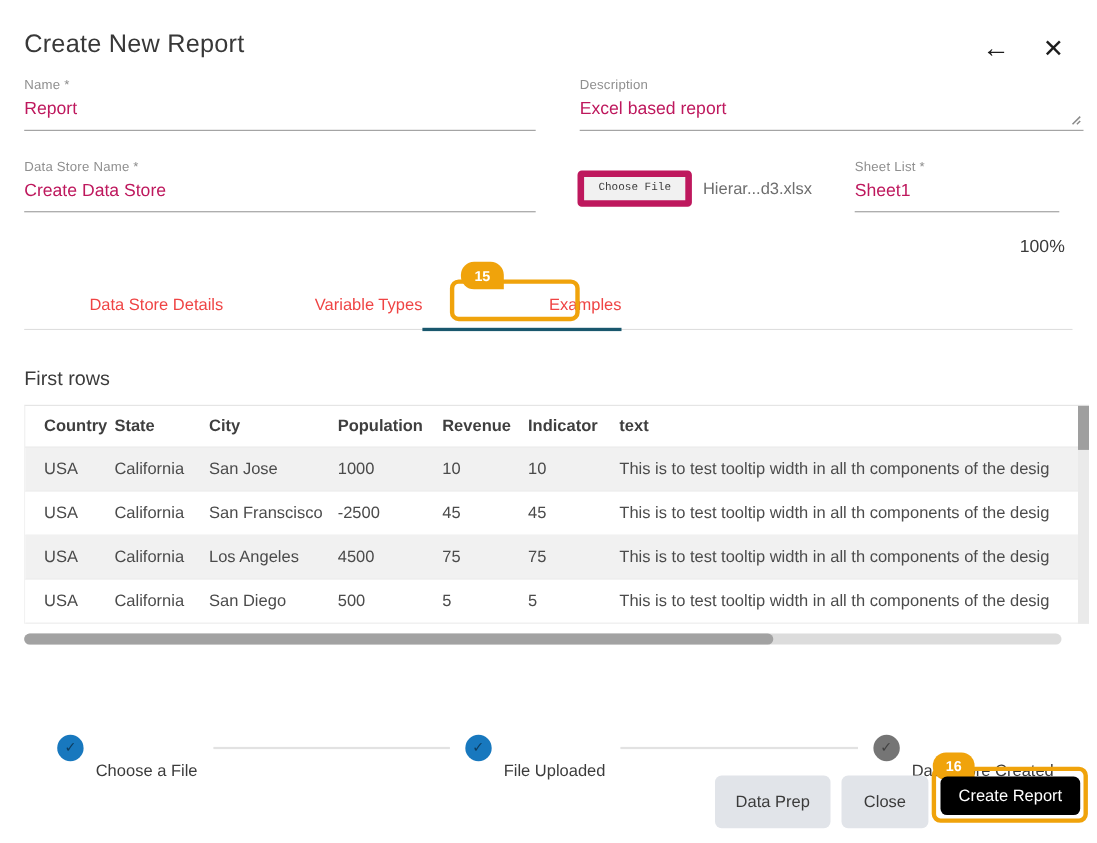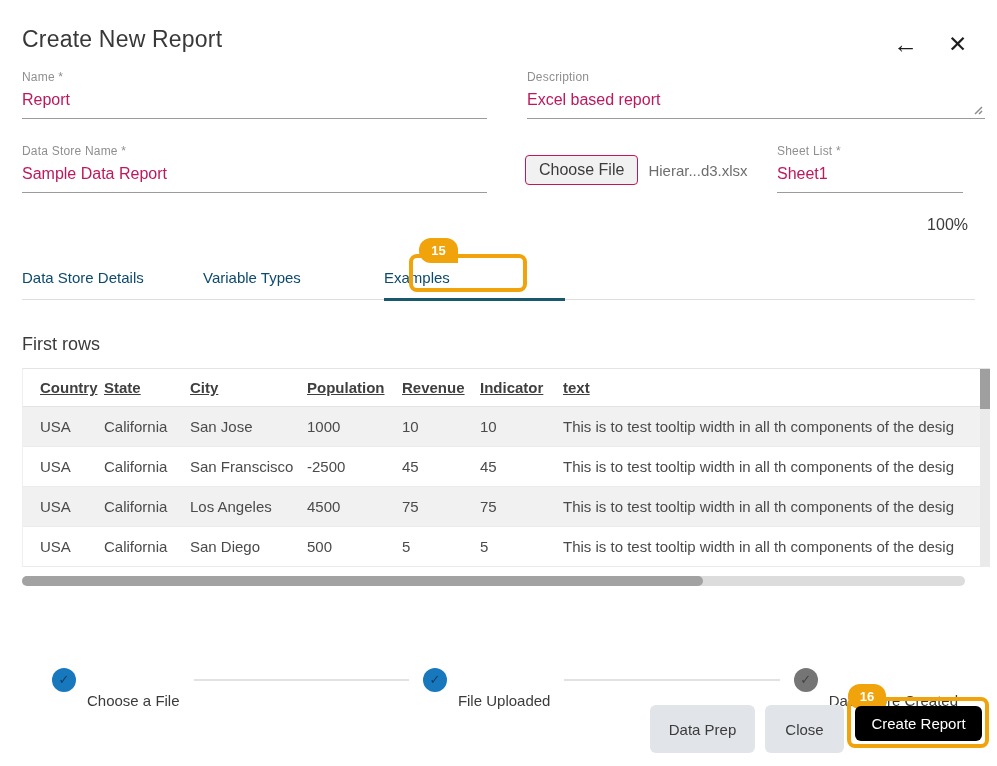--- a/index.html
+++ b/index.html
@@ -17,47 +17,47 @@
   .field .lbl { font-size:12px; color:#8f8f8f; margin-bottom:7px; letter-spacing:.2px; }
   .field .val { font-size:16px; color:#be185d; padding-bottom:9px; border-bottom:1px solid #9b9b9b; white-space:nowrap; }
   .f-name { left:22px; top:70px; width:465px; }
   .f-desc { left:527px; top:70px; width:458px; }
   .f-desc .val { position:relative; }
   .resize-handle { position:absolute; right:2px; bottom:6px; width:12px; height:12px; }
   .f-store { left:22px; top:144px; width:465px; }
   .f-sheet { left:777px; top:144px; width:186px; }
 
   .file-row { position:absolute; left:525px; top:155px; display:flex; align-items:center; gap:10px; }
-  .choose-file { font-size:16px; color:#3b3b3b; background:#f1f1f1; border:1px solid #be185d; border-radius:4px; padding:5px 13px; cursor:pointer; font-family:Liberation Sans, sans-serif; }
+  .choose-file { font-size:10px; color:#3b3b3b; background:#f1f1f1; border:6px solid #be185d; border-radius:4px; padding:5px 13px; cursor:pointer; font-family:Liberation Mono, monospace; }
   .file-name { font-size:15px; color:#6e6e6e; }
 
   .zoom-level { position:absolute; right:29px; top:216px; font-size:16px; color:#3b3b3b; }
 
   
   .tabs { position:absolute; left:22px; top:258px; width:953px; height:42px; border-bottom:1px solid #dedede; display:flex; }
-  .tab { width:181px; text-align:left; line-height:40px; font-size:15px; color:#0c4a6e; cursor:pointer; }
+  .tab { width:181px; text-align:right; line-height:40px; font-size:15px; color:#ef4444; cursor:pointer; }
   .tab-indicator { position:absolute; left:362px; bottom:-2px; width:181px; height:3px; background:#19576D; }
 
   
   .hl-box { position:absolute; border:4px solid #F0A30B; border-radius:8px; background:transparent; z-index:30; pointer-events:none; }
   .hl-badge { position:absolute; background:#F0A30B; color:#fff; font-size:13px; font-weight:bold; display:flex; align-items:center; justify-content:center; border-radius:12px 12px 0 12px; z-index:31;margin-left:15px; }
   .hl-tab-box { left:409px; top:254px; width:118px; height:38px; }
   .hl-tab-badge { left:404px; top:238px; width:39px; height:25px; }
   .hl-create-box { left:847px; top:697px; width:142px; height:51px; }
   .hl-create-badge { left:833px; top:684px; width:38px; height:25px; }
 
   .section-title { position:absolute; left:22px; top:334px; font-size:18px; color:#3b3b3b; }
 
   
   .table-wrap { position:absolute; left:22px; top:368px; width:968px; border-top:1px solid #e3e3e3; border-left:1px solid #efefef; }
   .tr-h, .tr { display:grid; grid-template-columns:81px 86px 117px 95px 78px 83px 1fr; align-items:center; }
   .tr-h { height:38px; border-bottom:1px solid #e3e3e3; }
   .tr { height:40px; border-bottom:1px solid #ebebeb; background:#fff; }
   .tr.stripe { background:#f1f1f1; }
-  .th { font-size:15px; font-weight:bold; color:#3f3f3f; white-space:nowrap; overflow:hidden;text-decoration:underline; }
+  .th { font-size:15px; font-weight:bold; color:#3f3f3f; white-space:nowrap; overflow:hidden; }
   .td { font-size:15px; color:#4b4b4b; white-space:nowrap; overflow:hidden; }
   .th:first-child, .td:first-child { padding-left:17px; }
   .v-scroll { position:absolute; right:0; top:0; width:10px; height:100%; background:#eaeaea; }
   .v-thumb { position:absolute; top:0; left:0; width:10px; height:40px; background:#9f9f9f; }
   .h-scroll { position:absolute; left:22px; top:576px; width:943px; height:10px; background:#dcdcdc; border-radius:5px; }
   .h-thumb { position:absolute; left:0; top:0; width:681px; height:10px; background:#a2a2a2; border-radius:5px; }
 
   
   .stepper { position:absolute; left:52px; top:650px; width:906px; display:flex; align-items:center; }
   .step { display:flex; align-items:center; gap:11px; }
@@ -93,21 +93,21 @@
     <span class="resize-handle">
       <svg width="12" height="12" viewBox="0 0 12 12">
           <line x1="4" y1="11" x2="11" y2="4" stroke="#8a8a8a" stroke-width="1.4"></line>
           <line x1="8" y1="11" x2="11" y2="8" stroke="#8a8a8a" stroke-width="1.4"></line>
         </svg>
     </span>
   </div>
 
   <div class="field f-store">
     <div class="lbl">Data Store Name *</div>
-    <div class="val">Sample Data Report</div>
+    <div class="val">Create Data Store</div>
   </div>
 
   <div class="file-row">
     <button class="choose-file">Choose File</button>
     <span class="file-name">Hierar...d3.xlsx</span>
   </div>
 
   <div class="field f-sheet">
     <div class="lbl">Sheet List *</div>
     <div class="val">Sheet1</div>

